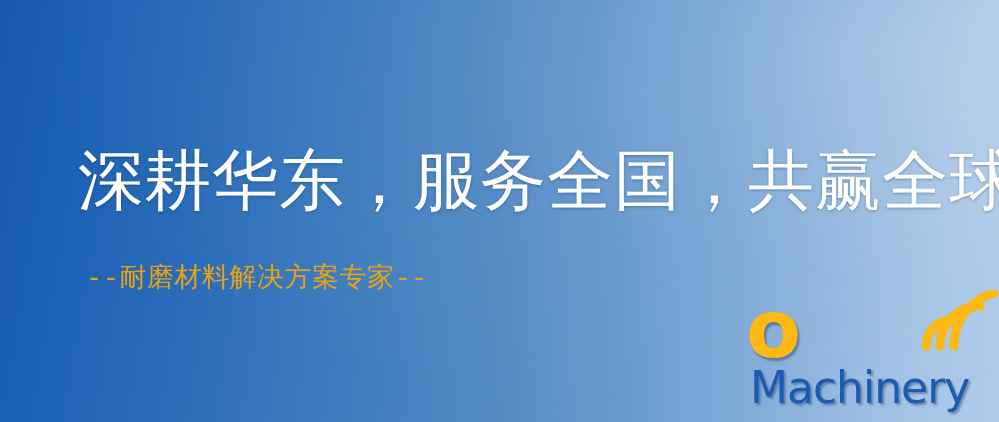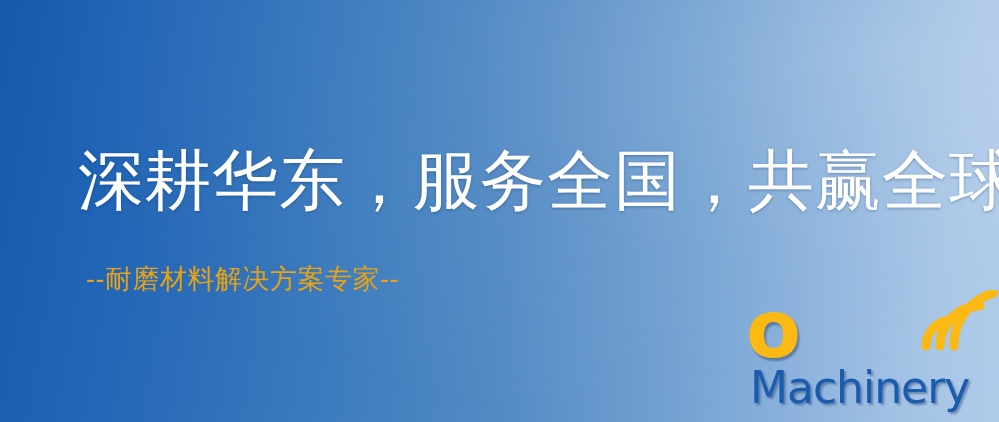--- a/index.html
+++ b/index.html
@@ -53,21 +53,21 @@
     white-space: nowrap;
     text-shadow: 0 1px 3px rgba(10,40,90,0.35);
   }
 
   
   #subtitle {
     position: absolute;
     left: 86px;
     top: 266px;
     color: #e9a214;
-    font-family: Liberation Sans, sans-serif;
+    font-family: Liberation Mono, monospace;
     font-size: 27px;
     line-height: 1.0;
     letter-spacing: 0.5px;
     white-space: nowrap;
   }
 
   
   #logo {
     position: absolute;
     left: 744px;

